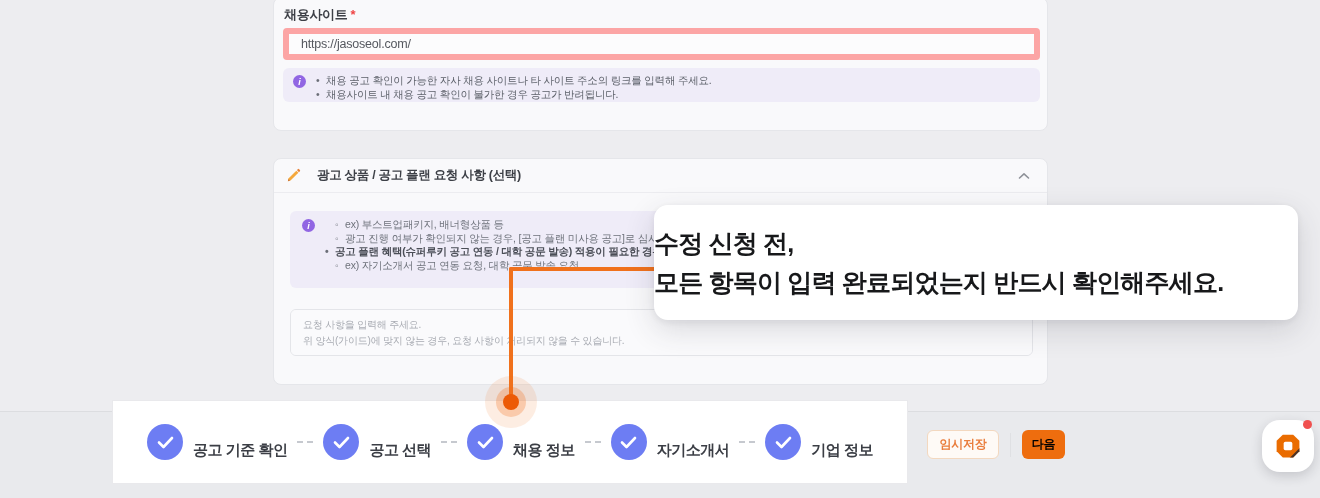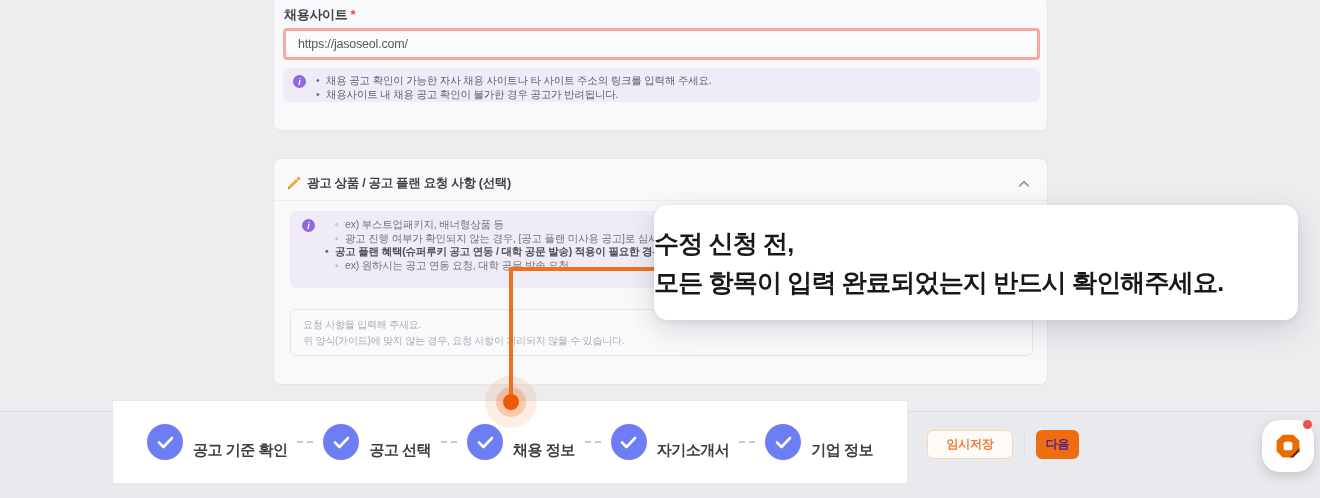--- a/index.html
+++ b/index.html
@@ -19,43 +19,43 @@
   .card { position:absolute; background:#f9f9fb; border:1px solid #e5e6ea;
     border-radius:8px; z-index:2; }
   .card-site { left:273px; top:-3px; width:775px; height:134px; }
   .card-ad   { left:273px; top:158px; width:775px; height:227px; }
 
   .field-label { position:absolute; left:10px; top:8px; font-size:13px;
     font-weight:700; color:#3d4047; letter-spacing:-0.3px; }
   .req { color:#ef4444; margin-left:3px; font-weight:700; }
 
   .site-input { position:absolute; left:9px; top:30px; width:757px; height:32px;
-    background:#fcfcfd; border:3px solid #fca5a5; border-radius:4px;
+    background:#fcfcfd; border:6px solid #fca5a5; border-radius:4px;
     font-family:inherit; font-size:12.5px; color:#55585f; padding:0 12px;
     letter-spacing:-0.2px; }
 
   .infobox { position:absolute; background:#efecf8; border-radius:6px;
     display:flex; gap:8px; padding:6px 10px; }
   .infobox-site { left:9px; top:70px; width:757px; height:34px; }
   .infobox-ad { left:16px; top:52px; width:743px; height:77px; padding:7px 12px; }
   .info-icon { width:13px; height:13px; border-radius:50%; background:#9166e3;
     color:#fff; font-size:9px; font-weight:700; display:flex; align-items:center;
     justify-content:center; flex:0 0 auto; margin-top:1px; font-style:italic; }
   .info-list { list-style:none; }
   .info-list li { font-size:10.5px; line-height:13.5px; color:#5d616a;
     letter-spacing:-0.2px; position:relative; padding-left:12px; }
   .info-list li::before { content:"•"; position:absolute; left:2px; color:#6b6e77; }
   .info-list li.lvl2 { padding-left:22px; color:#6e727b; }
   .info-list li.lvl2::before { content:"◦"; left:12px; color:#8d909a; }
   .info-list li.bold { font-weight:700; color:#4b4e57; }
 
   
-  .ad-header { position:absolute; left:0; top:8px; width:100%; height:34px;
+  .ad-header { position:absolute; left:0; top:0; width:100%; height:34px;
     border-bottom:1px solid #ececf0; display:flex; align-items:center;
-    padding:0 12px; gap:6px; }
+    padding:0 12px; gap:16px; }
   .ad-title { font-size:12.5px; font-weight:700; color:#3d4047; letter-spacing:-0.3px; }
   .chevron-btn { position:absolute; right:16px; top:10px; width:14px; height:14px;
     cursor:pointer; display:flex; align-items:center; justify-content:center; }
 
   .request-textarea { position:absolute; left:16px; top:150px; width:743px; height:47px;
     background:#fafafc; border:1px solid #e4e5e9; border-radius:6px; resize:none;
     font-family:inherit; font-size:10px; line-height:16px; color:#55585f;
     padding:7px 12px; letter-spacing:-0.2px; }
   .request-textarea::placeholder { color:#a8abb2; }
 
@@ -89,26 +89,26 @@
     display:flex; align-items:center; justify-content:center; flex:0 0 auto; }
   .step-label { font-size:15px; font-weight:700; color:#3b3e45; letter-spacing:-0.5px;
     white-space:nowrap; }
   .step-dash { width:16px; border-top:2px dashed #c6c9cf; margin:0 10px; flex:0 0 auto; }
   .step-row { display:flex; align-items:center; }
   .step-row:last-of-type .step-dash { display:none; }
 
   
   .actions { position:absolute; left:927px; top:430px; height:29px; z-index:3;
     display:flex; align-items:center; }
-  .btn-temp { width:86px; height:29px; background:#fefaf6; border:1px solid #f3d8bf;
+  .btn-temp { width:72px; height:29px; background:#fefaf6; border:1px solid #f3d8bf;
     border-radius:6px; color:#e97e3e; font-family:inherit; font-size:12px;
     font-weight:600; letter-spacing:-0.3px; cursor:pointer; }
   .btn-sep { width:1px; height:24px; background:#dfe0e3; margin:0 11px; }
   .btn-next { width:43px; height:29px; background:#ee6d0e; border:none;
-    border-radius:6px; color:#4c1d95; font-family:inherit; font-size:12px;
+    border-radius:6px; color:#000000; font-family:inherit; font-size:12px;
     font-weight:700; letter-spacing:-0.3px; cursor:pointer; }
 
   
   .chat-btn { position:absolute; left:1262px; top:420px; width:52px; height:52px;
     background:#ffffff; border-radius:18px; z-index:7; cursor:pointer;
     box-shadow:0 4px 12px rgba(40,40,50,0.18);
     display:flex; align-items:center; justify-content:center; }
   .chat-dot { position:absolute; right:2px; top:0px; width:9px; height:9px;
     border-radius:50%; background:#f0504f; }
 </style>
@@ -157,21 +157,21 @@
       <span class="info-icon">i</span>
       <ul class="info-list">
 
 
           <li class="lvl2">ex) 부스트업패키지, 배너형상품 등</li>
 
           <li class="lvl2">광고 진행 여부가 확인되지 않는 경우, [공고 플랜 미사용 공고]로 심사 반려될 수 있습니다.</li>
 
           <li class="bold">공고 플랜 혜택(슈퍼루키 공고 연동 / 대학 공문 발송) 적용이 필요한 경우 원하시는 서비스를 남겨주세요.</li>
 
-          <li class="lvl2">ex) 원하시는 공고 연동 요청, 대학 공문 발송 요청</li>
+          <li class="lvl2">ex) 자기소개서 공고 연동 요청, 대학 공문 발송 요청</li>
 
       </ul>
     </div>
 
     <textarea class="request-textarea" placeholder="요청 사항을 입력해 주세요.
 위 양식(가이드)에 맞지 않는 경우, 요청 사항이 처리되지 않을 수 있습니다." style=""></textarea>
   </div>
 
   <div class="conn-h"></div>
   <div class="conn-v"></div>

